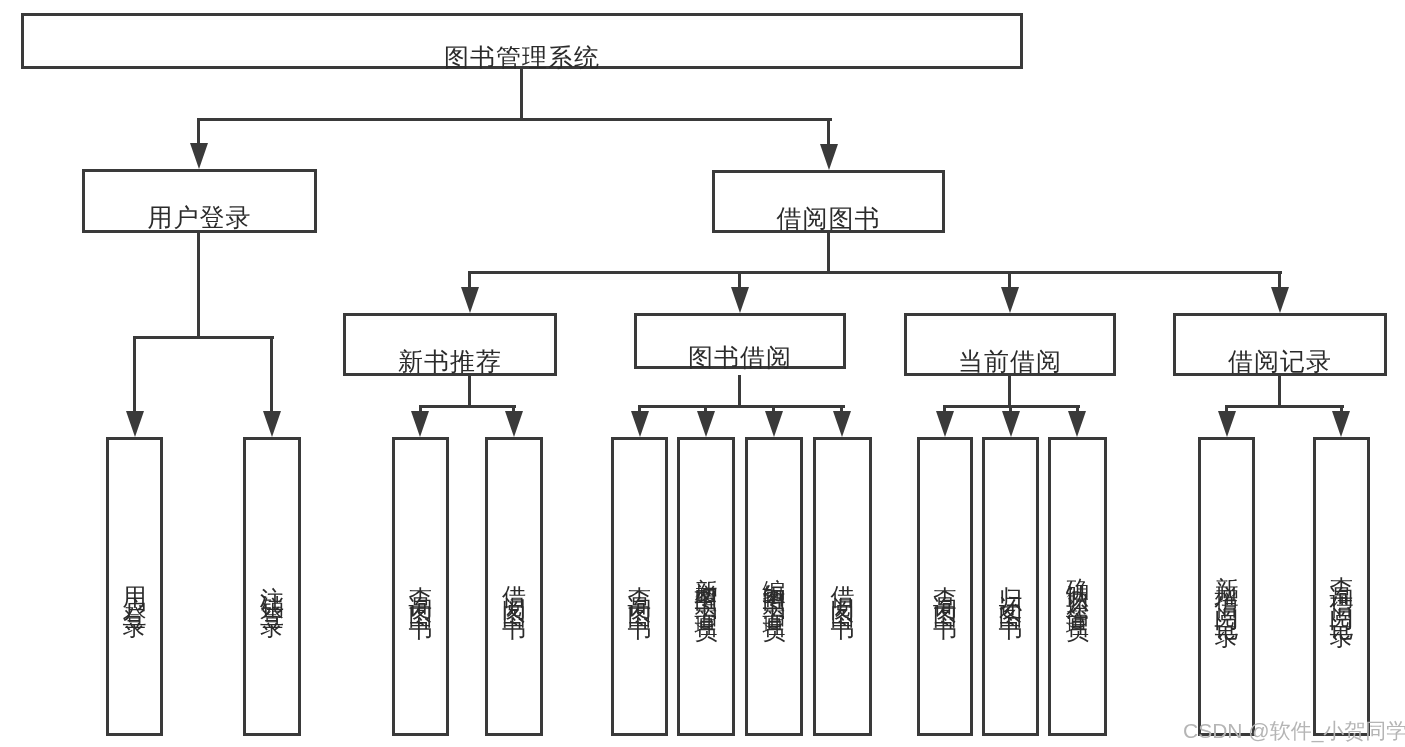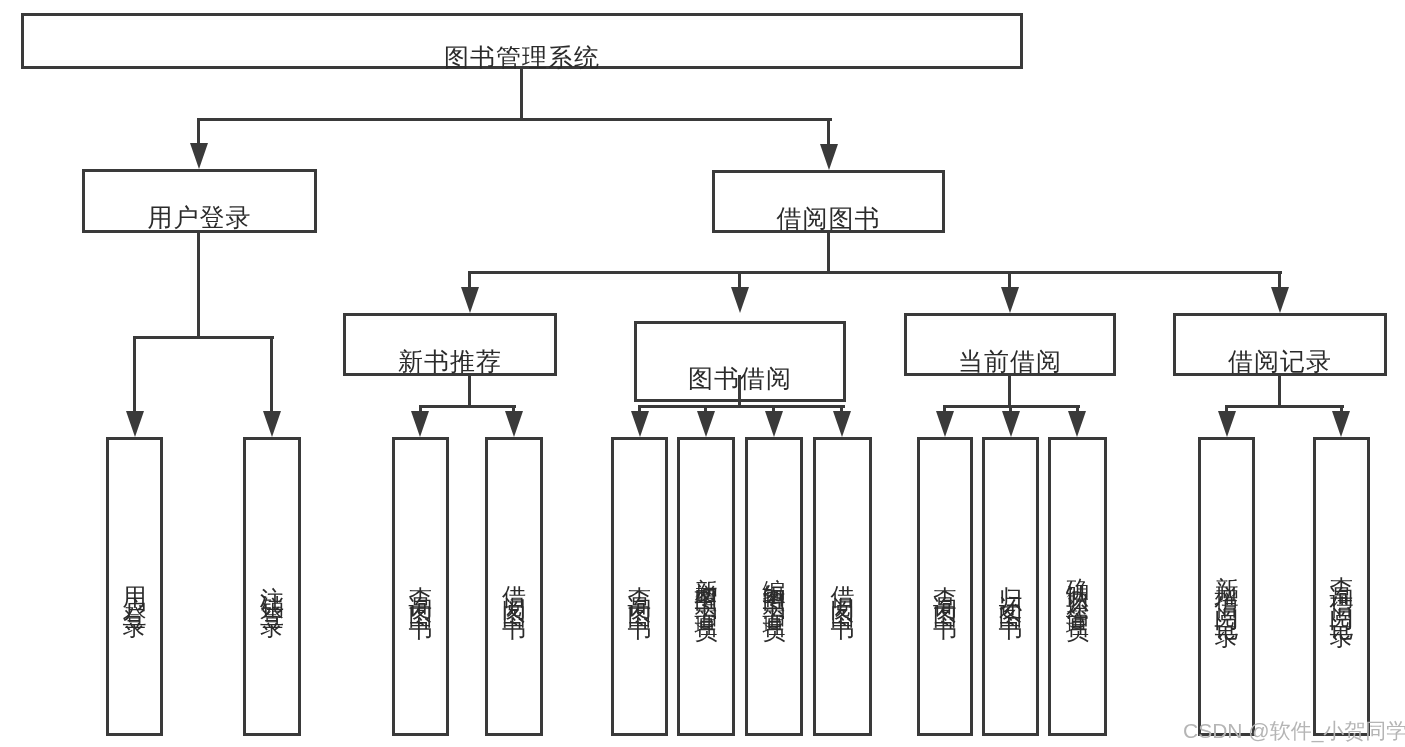--- a/index.html
+++ b/index.html
@@ -61,21 +61,21 @@
   <div class="box h" style="left:82px;top:169px;width:235px;height:64px">
     <span class="lbl">用户登录</span>
   </div>
   <div class="box h" style="left:712px;top:170px;width:233px;height:63px">
     <span class="lbl">借阅图书</span>
   </div>
 
   <div class="box h" style="left:343px;top:313px;width:214px;height:63px">
     <span class="lbl">新书推荐</span>
   </div>
-  <div class="box h" style="left:634px;top:321px;width:212px;height:81px">
+  <div class="box h" style="left:634px;top:313px;width:212px;height:56px">
     <span class="lbl">图书借阅</span>
   </div>
   <div class="box h" style="left:904px;top:313px;width:212px;height:63px">
     <span class="lbl">当前借阅</span>
   </div>
   <div class="box h" style="left:1173px;top:313px;width:214px;height:63px">
     <span class="lbl">借阅记录</span>
   </div>
 
   <div class="box v" style="left:106px;top:437px;width:57px;height:299px">

